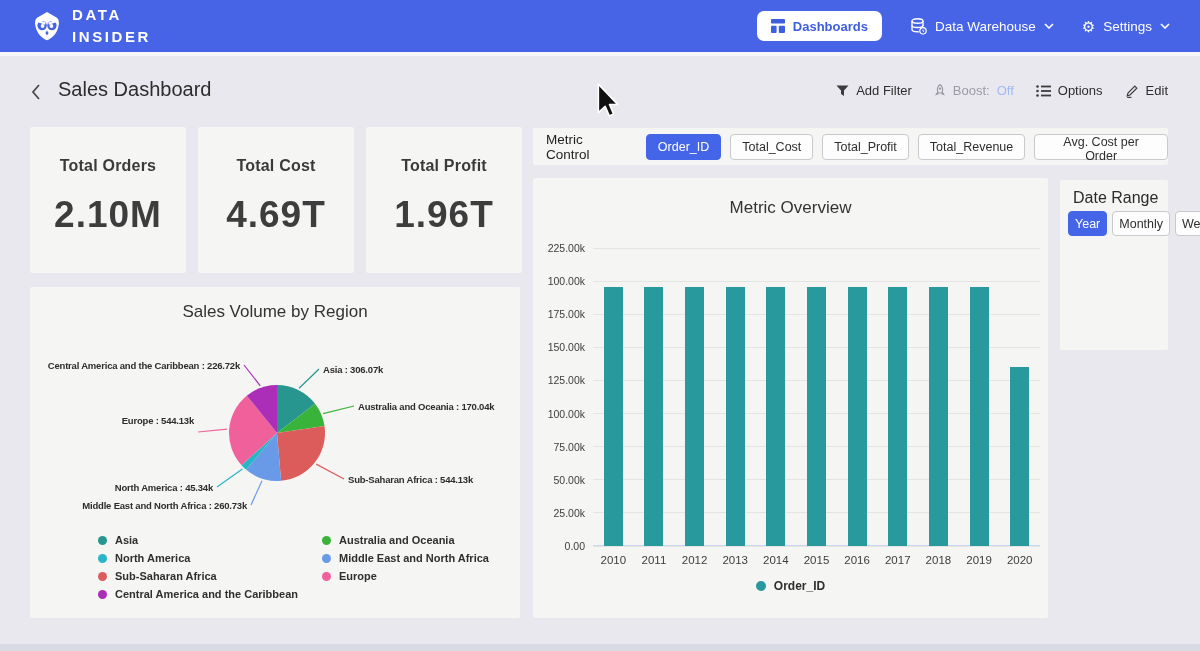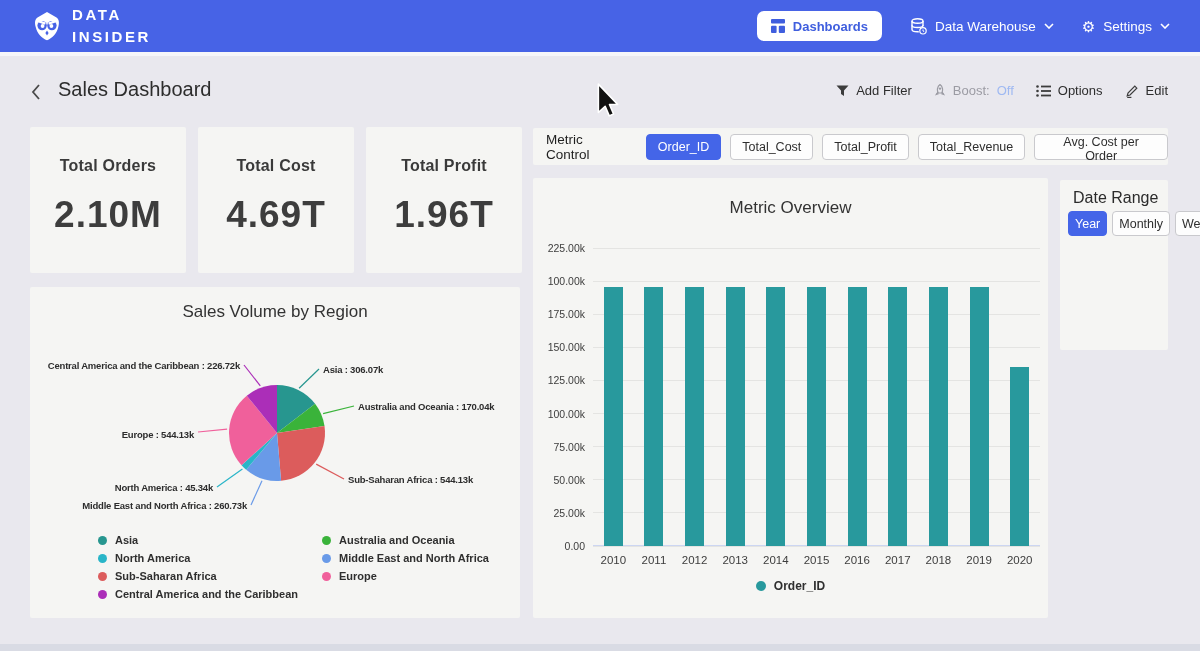--- a/index.html
+++ b/index.html
@@ -283,21 +283,21 @@
       <line x1="197.1" y1="142.2" x2="168" y2="145" stroke="#f0609b" stroke-width="1.2"></line>
       <path d="M247 146 L216.8 108.7 A48 48 0 0 1 247.0 98.0 Z" fill="#ab2eb8"></path>
       <line x1="230.3" y1="98.9" x2="214" y2="78" stroke="#ab2eb8" stroke-width="1.2"></line>
     </svg>
   <div id="pie-labels" style="position: absolute; inset: 0px;">
       <div class="pie-label" style="top: 82px; left: 293px; position: absolute;">Asia : 306.07k</div>
       <div class="pie-label" style="top: 119px; left: 328px; position: absolute;">Australia and Oceania : 170.04k</div>
       <div class="pie-label" style="top: 192px; left: 318px; position: absolute;">Sub-Saharan Africa : 544.13k</div>
       <div class="pie-label" style="top: 218px; right: 273px; position: absolute;">Middle East and North Africa : 260.73k</div>
       <div class="pie-label" style="top: 200px; right: 307px; position: absolute;">North America : 45.34k</div>
-      <div class="pie-label" style="top: 147px; right: 326px; position: absolute;">Europe : 544.13k</div>
+      <div class="pie-label" style="top: 133px; right: 326px; position: absolute;">Europe : 544.13k</div>
       <div class="pie-label" style="top: 78px; right: 280px; position: absolute;">Central America and the Caribbean : 226.72k</div>
     </div>
   <div class="pie-legend" id="pie-legend">
       <div class="legend-item">
         <span class="dot" style="background: rgb(39, 150, 143);"></span>
         <span>Asia</span>
       </div>
       <div class="legend-item">
         <span class="dot" style="background: rgb(41, 181, 200);"></span>
         <span>North America</span>

